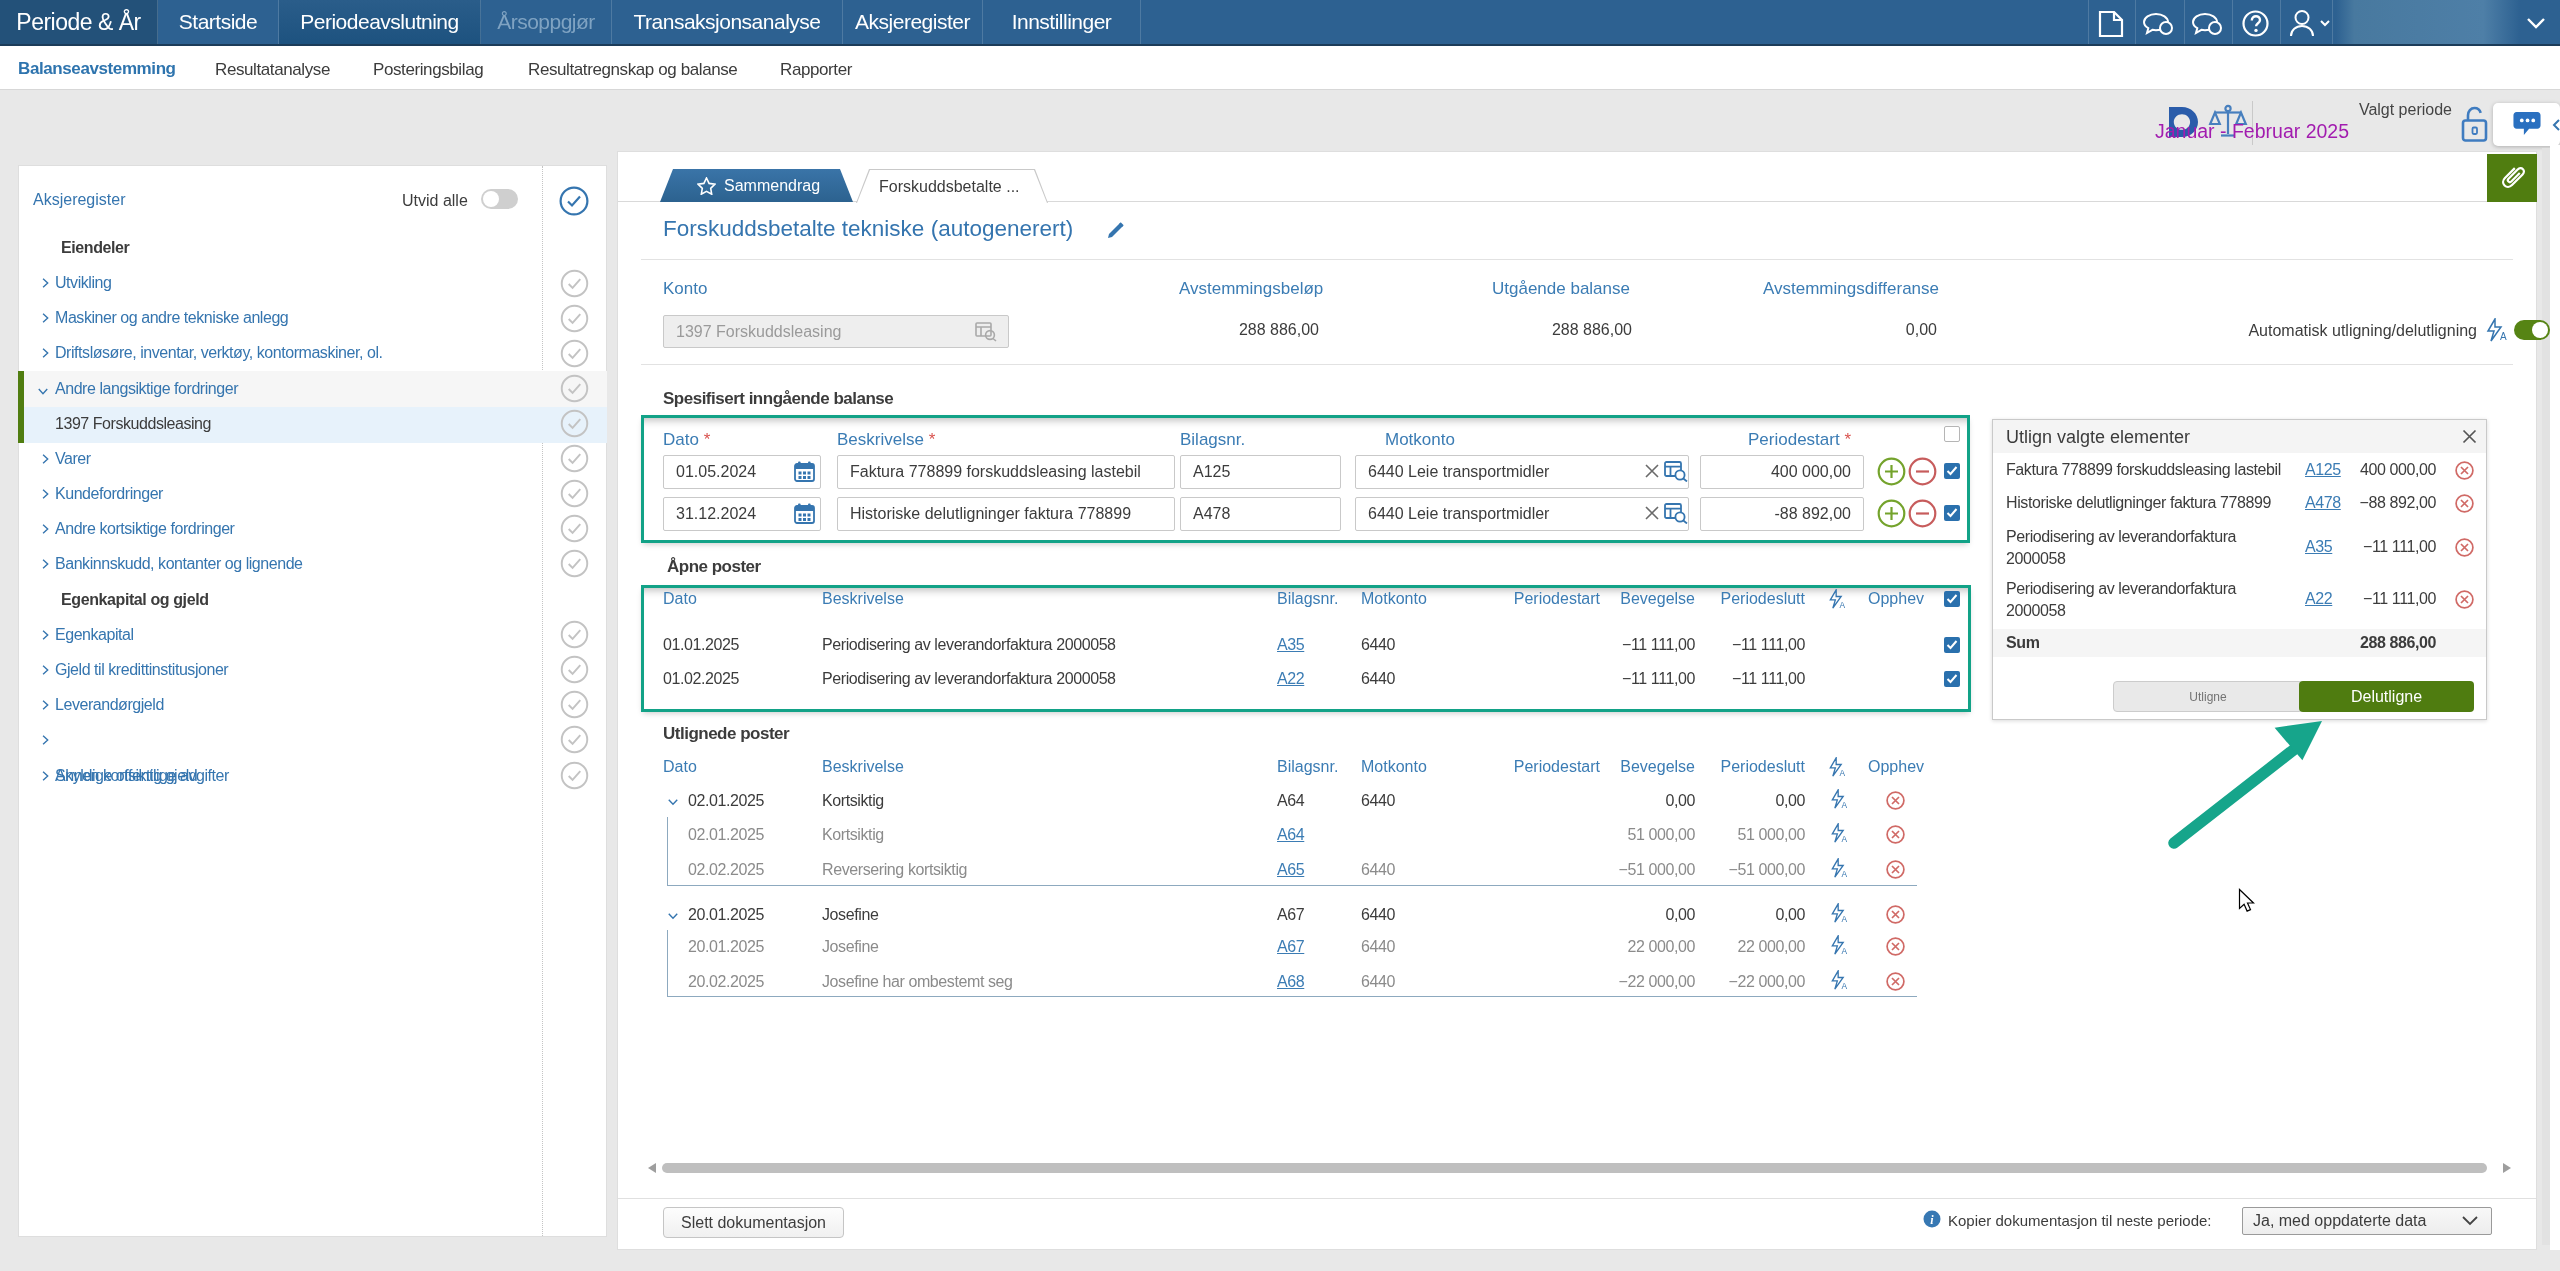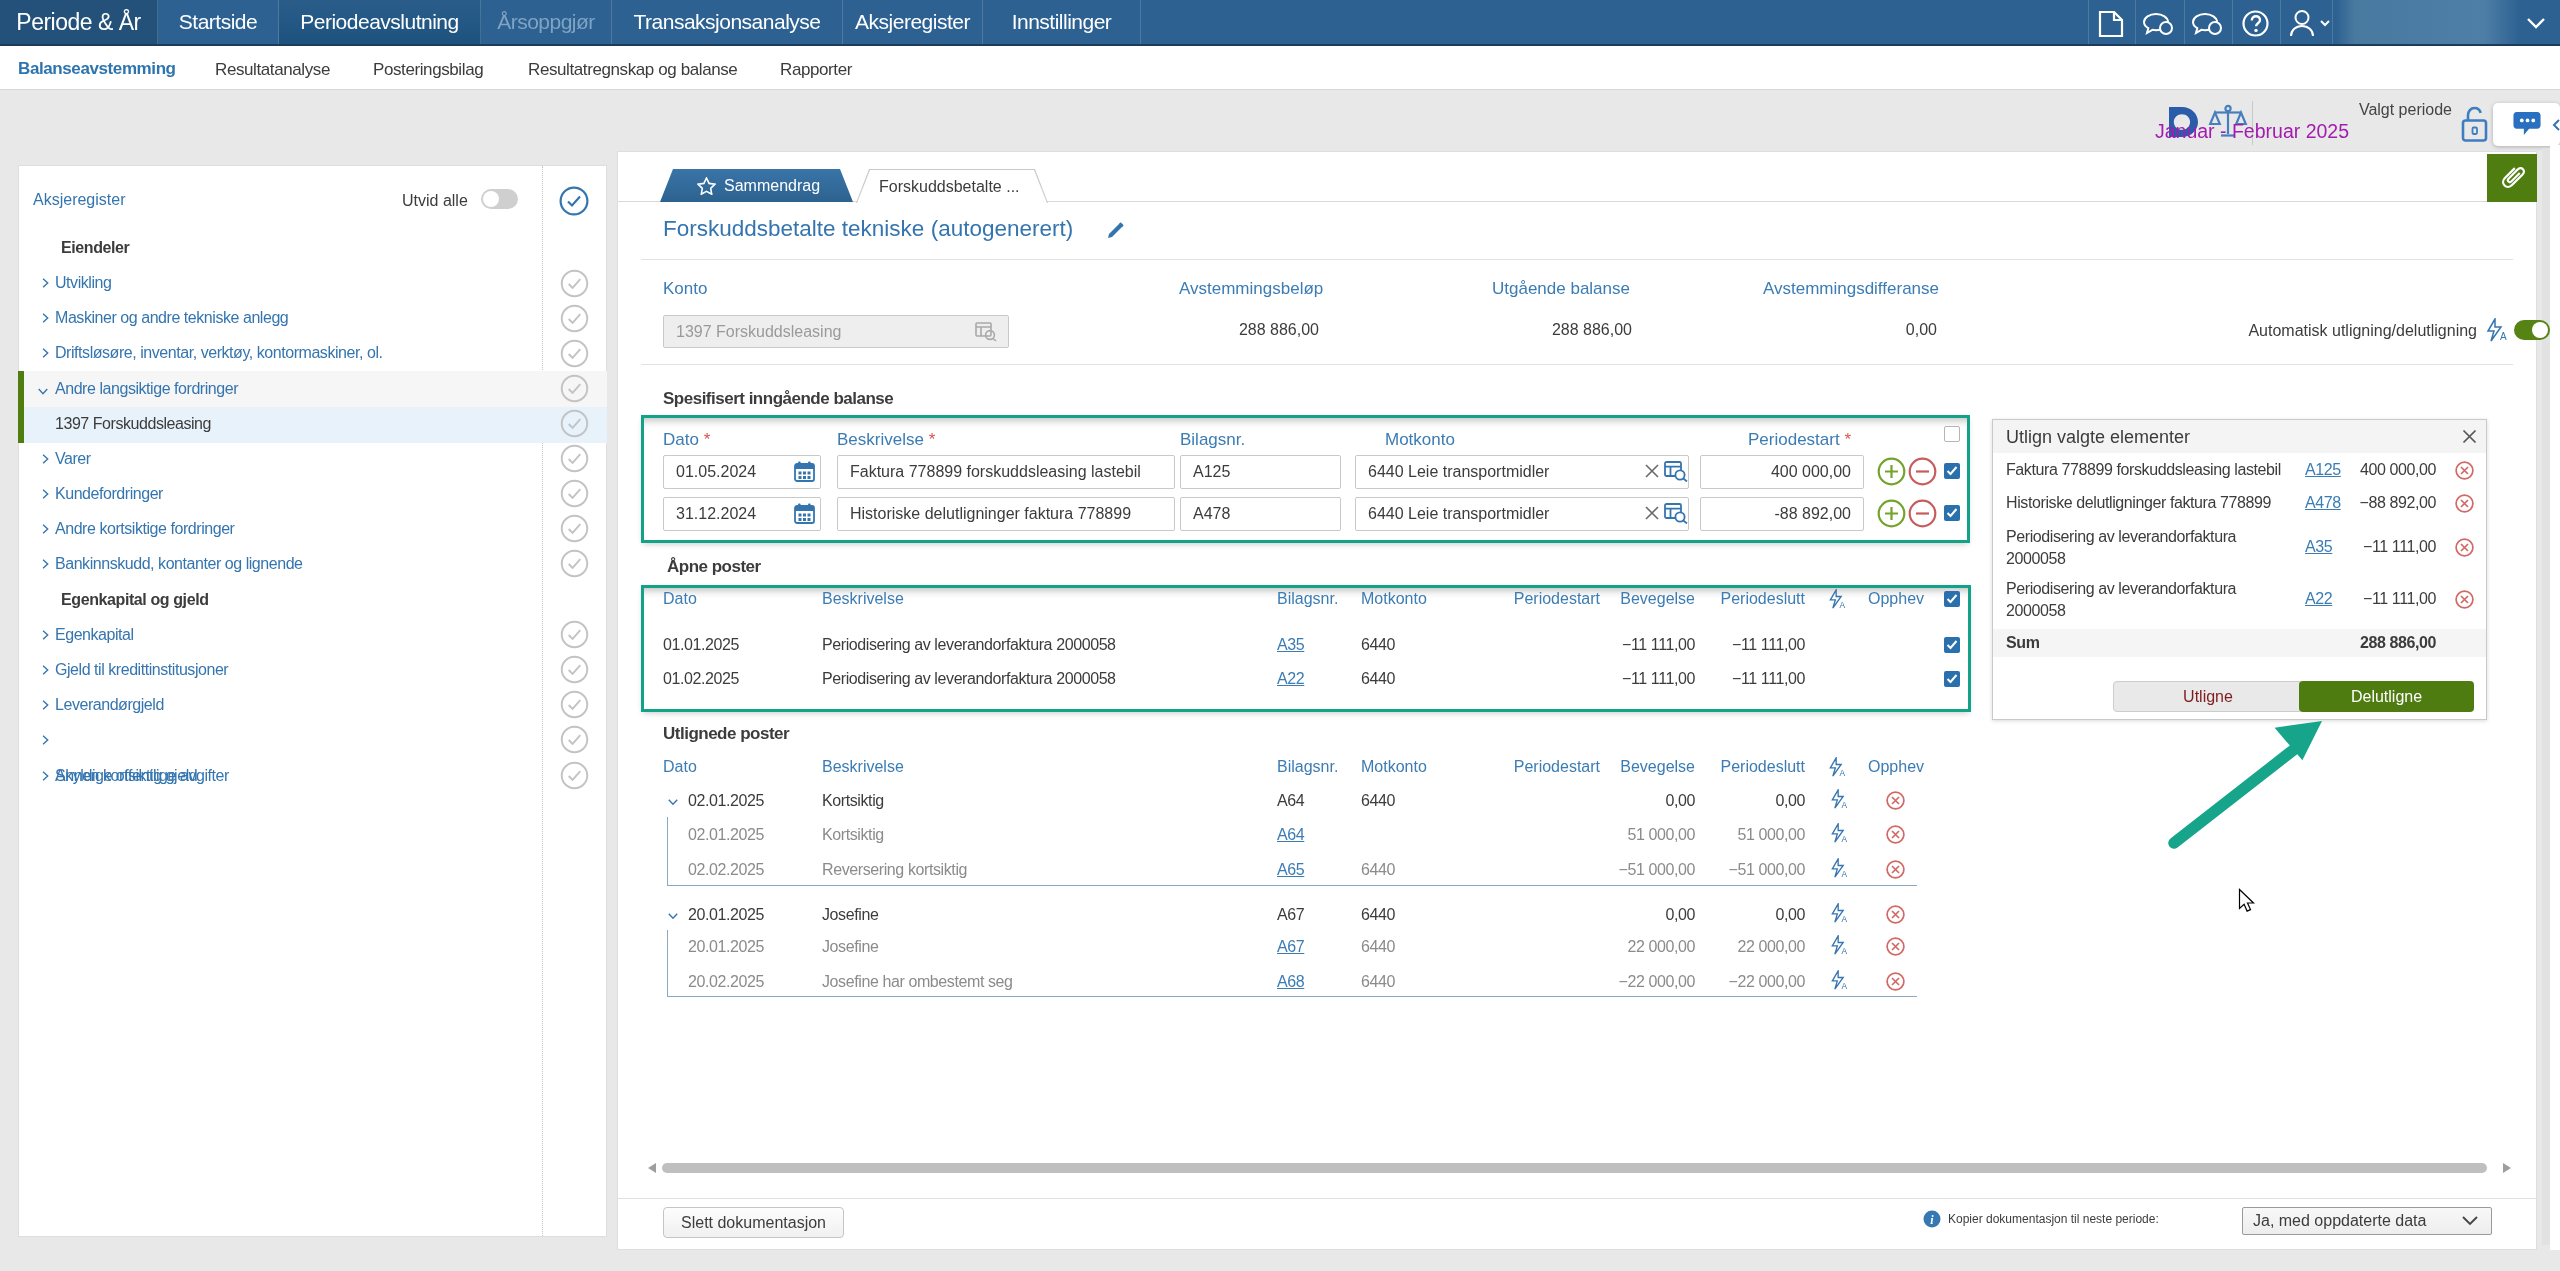--- a/index.html
+++ b/index.html
@@ -571,21 +571,21 @@
 <div class="tx" style="left:2006px;top:602px;font-size:16px;letter-spacing:-0.4px">2000058</div>
 <div class="tx lnk" style="left:2305px;top:590px;font-size:16px;letter-spacing:-0.4px">A22</div>
 <div class="tx rt" style="left:2286px;top:590px;width:150px;font-size:16px;letter-spacing:-0.4px">−11 111,00</div>
 <svg class="ab" style="left:2455px;top:590px" width="19" height="19" viewBox="0 0 19 19">
       <circle cx="9.5" cy="9.5" r="8.4" fill="none" stroke="#d06a66" stroke-width="1.7"></circle>
       <path d="M6 6l7 7M13 6l-7 7" stroke="#d06a66" stroke-width="1.7"></path>
     </svg>
 <div class="ab" style="left:1993px;top:629px;width:493px;height:28px;background:#f5f5f5"></div>
 <div class="tx bd" style="left:2006px;top:634px;font-size:16px;letter-spacing:-0.4px">Sum</div>
 <div class="tx bd rt" style="left:2286px;top:634px;width:150px;font-size:16px;letter-spacing:-0.4px">288 886,00</div>
-<div class="ab" style="left:2113px;top:681px;width:190px;height:31px;background:#e9e9e9;border:1px solid #ccc;border-radius:4px;display:flex;align-items:center;justify-content:center;font-size:16px;color:#7f1d1d">Utligne</div>
+<div class="ab" style="left:2113px;top:681px;width:190px;height:31px;background:#e9e9e9;border:1px solid #ccc;border-radius:4px;display:flex;align-items:center;justify-content:center;font-size:12px;color:#737373">Utligne</div>
 <div class="ab" style="left:2299px;top:681px;width:175px;height:31px;background:#4f7c10;border-radius:4px;display:flex;align-items:center;justify-content:center;font-size:16px;color:#fff">Delutligne</div>
 
 <svg class="ab" style="left:2150px;top:700px" width="200" height="170" viewBox="0 0 200 170">
       <line x1="24" y1="143" x2="145" y2="48.7" stroke="#16a58b" stroke-width="11.5" stroke-linecap="round"></line>
       <polygon points="172,21 152.4,60.3 124.6,27.7" fill="#16a58b"></polygon>
     </svg>
 <svg class="ab" style="left:2238px;top:888px" width="17" height="25" viewBox="0 0 17 25">
       <path d="M1.5 1.5v19l4.6-4.2 3 6.8 3.4-1.5-3-6.6h6z" fill="#fff" stroke="#000" stroke-width="1.2"></path>
     </svg>
 
@@ -595,18 +595,18 @@
 <div class="ab" style="left:662px;top:1163px;width:1825px;height:10px;background:#bfbfbf;border-radius:5px"></div>
 <svg class="ab" style="left:2503px;top:1163px" width="8" height="10" viewBox="0 0 8 10">
       <path d="M0 0l8 5-8 5z" fill="#9e9e9e"></path>
     </svg>
 <div class="ab" style="left:618px;top:1198px;width:1918px;height:1px;background:#e0e0e0"></div>
 <div class="ab" style="left:663px;top:1207px;width:181px;height:31px;background:linear-gradient(#fdfdfd,#f0f0f0);border:1px solid #c5c5c5;border-radius:4px;display:flex;align-items:center;justify-content:center;font-size:16px;color:#3d3d3d">Slett dokumentasjon</div>
 <svg class="ab" style="left:1923px;top:1210px" width="18" height="18" viewBox="0 0 18 18">
       <circle cx="9" cy="9" r="8.5" fill="#3778b3"></circle>
       <text x="9" y="13.5" font-size="12" font-style="italic" font-weight="bold" fill="#fff" text-anchor="middle" font-family="Liberation Serif">i</text>
     </svg>
-<div class="tx" style="left:1948px;top:1212px;font-size:12px">Kopier dokumentasjon til neste periode:</div>
+<div class="tx" style="left:1948px;top:1212px;font-size:15px">Kopier dokumentasjon til neste periode:</div>
 <div class="ab" style="left:2242px;top:1207px;width:250px;height:28px;background:linear-gradient(#f8f8f8,#ededed);border:1px solid #9a9a9a;border-radius:2px;display:flex;align-items:center;padding:0 10px;font-size:16px;color:#3c3c3c">Ja, med oppdaterte data</div>
 <svg class="ab" style="left:2462px;top:1216px" width="16" height="10" viewBox="0 0 16 10">
       <path d="M1 1l7 7 7-7" fill="none" stroke="#444" stroke-width="1.8"></path>
     </svg>
 </div>
 
 </body></html>

